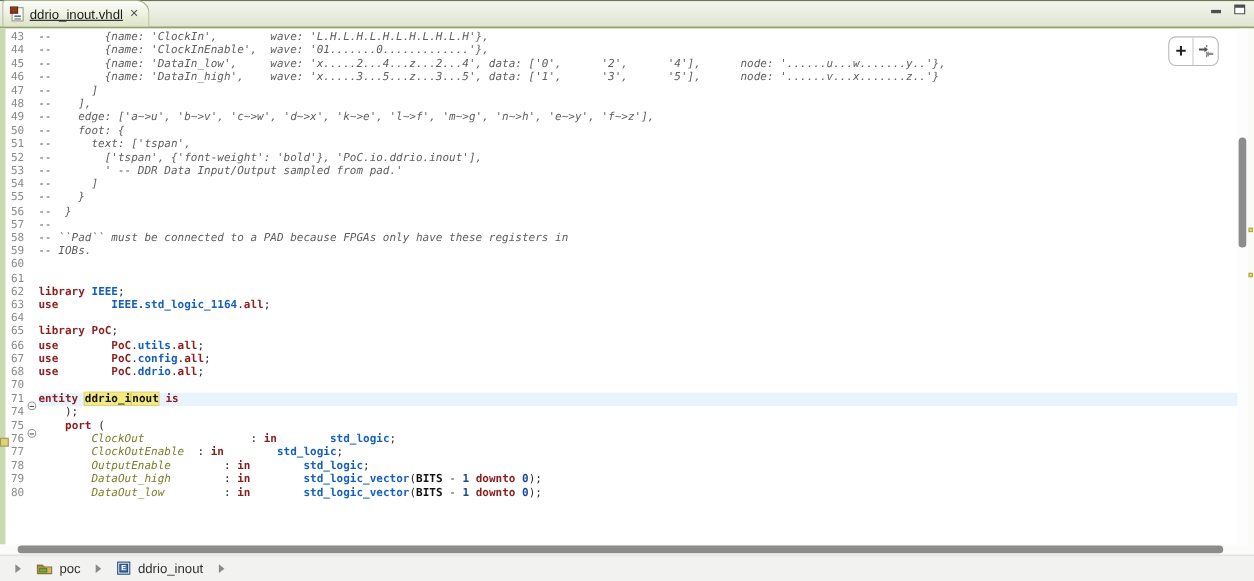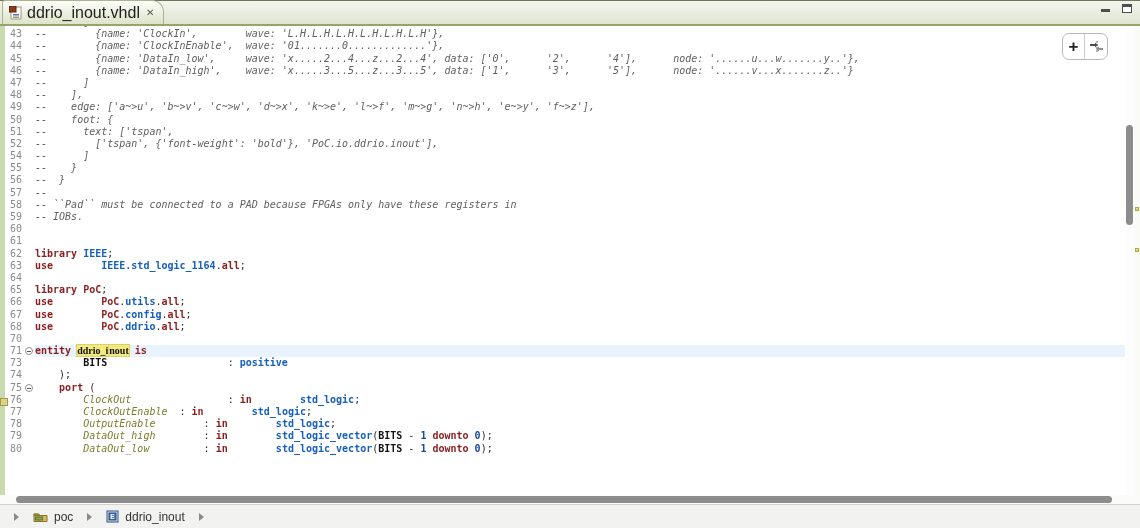--- a/index.html
+++ b/index.html
@@ -7,47 +7,47 @@
               font-family:"Liberation Sans", sans-serif; }
   .window { width:1140px; height:528px; display:flex; flex-direction:column; background:#fff; }
 
   
   .header { height:26px; flex:0 0 26px; display:flex; align-items:flex-end;
             background:linear-gradient(#f3f5ec,#e0e5d2);
             border-top:1px solid #6d7558; border-bottom:2px solid #94a46c; position:relative; }
   .tab { display:flex; align-items:center; gap:5px; height:24px; margin-left:2px;
          padding:0 8px 0 6px; background:linear-gradient(#fdfdfa,#dde4c8);
          border:1px solid #a9b591; border-bottom:none; border-radius:3px 12px 0 0; }
-  .tab-title { font-size:16px; color:#1e1e1e; white-space:nowrap; }
+  .tab-title { font-size:12px; color:#1e1e1e; white-space:nowrap;text-decoration:underline; }
   .tab-close { font-size:10px; color:#555; padding:0 1px; line-height:10px; cursor:pointer; }
   .win-btns { position:absolute; right:8px; top:3px; display:flex; gap:12px; align-items:center; }
   .btn-min { width:9px; height:3px; background:#4d4d4d; margin-top:4px; }
   .btn-max { width:10px; height:9px; border:1px solid #4d4d4d; border-top:3px solid #4d4d4d; background:#fff; }
 
   
   .body { position:relative; flex:1 1 auto; background:#fff; overflow:hidden; }
   .quickdiff { position:absolute; left:0; top:0; bottom:9px; width:5px; background:#c9dbae; }
   .rows { position:absolute; left:0; top:-10px; right:14px; font-family:"DejaVu Sans Mono", monospace;
           font-size:10px; line-height:12.2px; }
-  .code-row { display:flex; height:12.2px; white-space:pre; }
+  .code-row { display:flex; height:12.2px; white-space:pre;align-items:center; }
   .ln { flex:0 0 24px; text-align:right; color:#8a8a8a; padding-right:2px; font-size:10px; }
   .fold-col { flex:0 0 11px; position:relative; }
   .fold { position:absolute; left:1px; top:2px; width:8px; height:8px; border:1px solid #8f968f;
           border-radius:50%; background:#fff; cursor:pointer; }
   .fold::after { content:""; position:absolute; left:1px; right:1px; top:3px; height:1px; background:#555; }
   .ct { flex:1 1 auto; color:#2b2b2b; }
   .code-row.current .ct { background:#e8f3fd; }
   .s-c { color:#5f5f5f; font-style:italic; }
   .s-k { color:#8b1f1f; font-weight:bold; }
   .s-t { color:#1560bd; font-weight:bold; }
   .s-n { color:#15489e; font-weight:bold; }
   .s-p { color:#7b7d2a; font-style:italic;margin-top:24px; }
   .s-b { color:#111; font-weight:bold; }
   .s-d { color:#2b2b2b; }
-  .s-h { color:#111; font-weight:bold; background:#f3ea7e; outline:1px solid #ddd06a;font-family:Liberation Serif, serif; }
+  .s-h { color:#111; font-weight:bold; background:#f3ea7e; outline:1px solid #ddd06a; }
   .cursor { display:inline-block; width:0; height:11px; border-left:1px solid #000; vertical-align:text-bottom; }
   .marker { position:absolute; left:0; top:372px; width:8px; height:8px;
             background:#ddd37f; border:1px solid #a29a4e; }
 
   
   .overlay-toolbar { position:absolute; top:7px; right:32px; width:46px; height:27px;
                      background:#fff; border:1px solid #b9b9b9; border-radius:7px;
                      display:flex; align-items:stretch; overflow:hidden; }
   .ov-btn { flex:1 1 50%; display:flex; align-items:center; justify-content:center; cursor:pointer; }
   .ov-btn:first-child { border-right:1px solid #ccc; }
@@ -100,38 +100,38 @@
         <div class="code-row"><div class="ln">43</div><div class="fold-col"></div><div class="ct"><span class="s-c">--        {name: 'ClockIn',        wave: 'L.H.L.H.L.H.L.H.L.H.L.H'},</span></div></div>
         <div class="code-row"><div class="ln">44</div><div class="fold-col"></div><div class="ct"><span class="s-c">--        {name: 'ClockInEnable',  wave: '01.......0.............'},</span></div></div>
         <div class="code-row"><div class="ln">45</div><div class="fold-col"></div><div class="ct"><span class="s-c">--        {name: 'DataIn_low',     wave: 'x.....2...4...z...2...4', data: ['0',      '2',      '4'],      node: '......u...w.......y..'},</span></div></div>
         <div class="code-row"><div class="ln">46</div><div class="fold-col"></div><div class="ct"><span class="s-c">--        {name: 'DataIn_high',    wave: 'x.....3...5...z...3...5', data: ['1',      '3',      '5'],      node: '......v...x.......z..'}</span></div></div>
         <div class="code-row"><div class="ln">47</div><div class="fold-col"></div><div class="ct"><span class="s-c">--      ]</span></div></div>
         <div class="code-row"><div class="ln">48</div><div class="fold-col"></div><div class="ct"><span class="s-c">--    ],</span></div></div>
         <div class="code-row"><div class="ln">49</div><div class="fold-col"></div><div class="ct"><span class="s-c">--    edge: ['a~&gt;u', 'b~&gt;v', 'c~&gt;w', 'd~&gt;x', 'k~&gt;e', 'l~&gt;f', 'm~&gt;g', 'n~&gt;h', 'e~&gt;y', 'f~&gt;z'],</span></div></div>
         <div class="code-row"><div class="ln">50</div><div class="fold-col"></div><div class="ct"><span class="s-c">--    foot: {</span></div></div>
         <div class="code-row"><div class="ln">51</div><div class="fold-col"></div><div class="ct"><span class="s-c">--      text: ['tspan',</span></div></div>
         <div class="code-row"><div class="ln">52</div><div class="fold-col"></div><div class="ct"><span class="s-c">--        ['tspan', {'font-weight': 'bold'}, 'PoC.io.ddrio.inout'],</span></div></div>
+        <div class="code-row"><div class="ln">53</div><div class="fold-col"></div><div class="ct"><span class="s-c">--        ' -- DDR Data Input/Output sampled from pad.'</span></div></div>
         <div class="code-row"><div class="ln">54</div><div class="fold-col"></div><div class="ct"><span class="s-c">--      ]</span></div></div>
         <div class="code-row"><div class="ln">55</div><div class="fold-col"></div><div class="ct"><span class="s-c">--    }</span></div></div>
         <div class="code-row"><div class="ln">56</div><div class="fold-col"></div><div class="ct"><span class="s-c">--  }</span></div></div>
         <div class="code-row"><div class="ln">57</div><div class="fold-col"></div><div class="ct"><span class="s-c">--</span></div></div>
         <div class="code-row"><div class="ln">58</div><div class="fold-col"></div><div class="ct"><span class="s-c">-- ``Pad`` must be connected to a PAD because FPGAs only have these registers in</span></div></div>
         <div class="code-row"><div class="ln">59</div><div class="fold-col"></div><div class="ct"><span class="s-c">-- IOBs.</span></div></div>
         <div class="code-row"><div class="ln">60</div><div class="fold-col"></div><div class="ct"></div></div>
         <div class="code-row"><div class="ln">61</div><div class="fold-col"></div><div class="ct"></div></div>
         <div class="code-row"><div class="ln">62</div><div class="fold-col"></div><div class="ct"><span class="s-k">library</span><span class="s-d"> </span><span class="s-t">IEEE</span><span class="s-d">;</span></div></div>
         <div class="code-row"><div class="ln">63</div><div class="fold-col"></div><div class="ct"><span class="s-k">use</span><span class="s-d">        </span><span class="s-t">IEEE.std_logic_1164</span><span class="s-d">.</span><span class="s-k">all</span><span class="s-d">;</span></div></div>
         <div class="code-row"><div class="ln">64</div><div class="fold-col"></div><div class="ct"></div></div>
         <div class="code-row"><div class="ln">65</div><div class="fold-col"></div><div class="ct"><span class="s-k">library</span><span class="s-d"> </span><span class="s-k">PoC</span><span class="s-d">;</span></div></div>
         <div class="code-row"><div class="ln">66</div><div class="fold-col"></div><div class="ct"><span class="s-k">use</span><span class="s-d">        </span><span class="s-k">PoC</span><span class="s-d">.</span><span class="s-t">utils</span><span class="s-d">.</span><span class="s-k">all</span><span class="s-d">;</span></div></div>
         <div class="code-row"><div class="ln">67</div><div class="fold-col"></div><div class="ct"><span class="s-k">use</span><span class="s-d">        </span><span class="s-k">PoC</span><span class="s-d">.</span><span class="s-t">config</span><span class="s-d">.</span><span class="s-k">all</span><span class="s-d">;</span></div></div>
         <div class="code-row"><div class="ln">68</div><div class="fold-col"></div><div class="ct"><span class="s-k">use</span><span class="s-d">        </span><span class="s-k">PoC</span><span class="s-d">.</span><span class="s-t">ddrio</span><span class="s-d">.</span><span class="s-k">all</span><span class="s-d">;</span></div></div>
         <div class="code-row"><div class="ln">70</div><div class="fold-col"></div><div class="ct"></div></div>
         <div class="code-row current"><div class="ln">71</div><div class="fold-col"><div class="fold"></div></div><div class="ct"><span class="s-k">entity</span><span class="s-d"> </span><span class="s-h">ddrio_i</span><span class="cursor"></span><span class="s-h">nout</span><span class="s-d"> </span><span class="s-k">is</span></div></div>
-        <div class="code-row"><div class="ln">73</div><div class="fold-col"></div><div class="ct"><span class="s-d">        </span><span class="s-b">BITS</span><span class="s-d">                    : </span><span class="s-t">positive</span></div></div>
         <div class="code-row"><div class="ln">74</div><div class="fold-col"></div><div class="ct"><span class="s-d">    );</span></div></div>
         <div class="code-row"><div class="ln">75</div><div class="fold-col"><div class="fold"></div></div><div class="ct"><span class="s-d">    </span><span class="s-k">port</span><span class="s-d"> (</span></div></div>
         <div class="code-row"><div class="ln">76</div><div class="fold-col"></div><div class="ct"><span class="s-d">        </span><span class="s-p">ClockOut</span><span class="s-d">                : </span><span class="s-k">in</span><span class="s-d">        </span><span class="s-t">std_logic</span><span class="s-d">;</span></div></div>
         <div class="code-row"><div class="ln">77</div><div class="fold-col"></div><div class="ct"><span class="s-d">        </span><span class="s-p">ClockOutEnable</span><span class="s-d">  : </span><span class="s-k">in</span><span class="s-d">        </span><span class="s-t">std_logic</span><span class="s-d">;</span></div></div>
         <div class="code-row"><div class="ln">78</div><div class="fold-col"></div><div class="ct"><span class="s-d">        </span><span class="s-p">OutputEnable</span><span class="s-d">        : </span><span class="s-k">in</span><span class="s-d">        </span><span class="s-t">std_logic</span><span class="s-d">;</span></div></div>
         <div class="code-row"><div class="ln">79</div><div class="fold-col"></div><div class="ct"><span class="s-d">        </span><span class="s-p">DataOut_high</span><span class="s-d">        : </span><span class="s-k">in</span><span class="s-d">        </span><span class="s-t">std_logic_vector</span><span class="s-d">(</span><span class="s-b">BITS</span><span class="s-d"> - </span><span class="s-n">1</span><span class="s-d"> </span><span class="s-k">downto</span><span class="s-d"> </span><span class="s-n">0</span><span class="s-d">);</span></div></div>
         <div class="code-row"><div class="ln">80</div><div class="fold-col"></div><div class="ct"><span class="s-d">        </span><span class="s-p">DataOut_low</span><span class="s-d">         : </span><span class="s-k">in</span><span class="s-d">        </span><span class="s-t">std_logic_vector</span><span class="s-d">(</span><span class="s-b">BITS</span><span class="s-d"> - </span><span class="s-n">1</span><span class="s-d"> </span><span class="s-k">downto</span><span class="s-d"> </span><span class="s-n">0</span><span class="s-d">);</span></div></div>
       </div>
     <div class="marker"></div>
 

